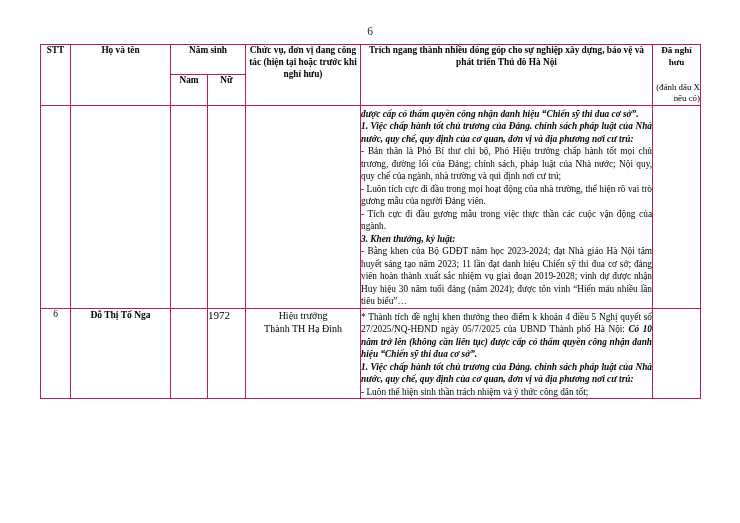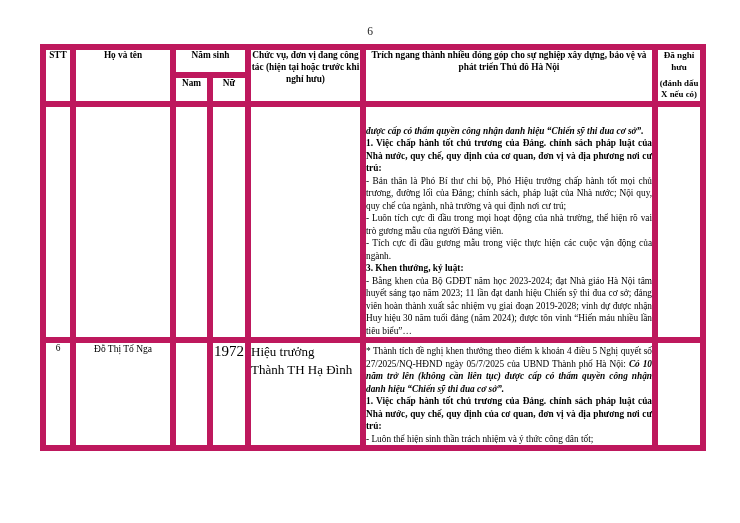--- a/index.html
+++ b/index.html
@@ -39,70 +39,71 @@
     width: 660px;
   }
   table.doc-table {
     border-collapse: collapse;
     table-layout: fixed;
     width: 660px;
     font-size: 9.1px;
   }
   table.doc-table th,
   table.doc-table td {
-    border: 6px solid #be185d;
+    border: 1px solid #be185d;
     vertical-align: top;
     padding: 0;
   }
   th.h {
     text-align: center;
     vertical-align: middle;
     font-weight: bold;
     font-size: 9.3px;
     line-height: 1.28;
     padding: 3px 3px;
   }
   th.h-small {
     font-size: 9.1px;
   }
   .hdr-sub {
-    font-weight: bold;
+    font-weight: normal;
     font-size: 8.9px;
     display: block;
-    margin-top: 5px;
+    margin-top: 14px;
     line-height: 1.25;
+    text-align: right;
   }
   
   col.c-stt   { width: 30px; }
   col.c-name  { width: 100px; }
   col.c-nam   { width: 37px; }
   col.c-nu    { width: 38px; }
   col.c-pos   { width: 115px; }
   col.c-body  { width: 292px; }
   col.c-ret   { width: 48px; }
 
   td.cell-stt {
     text-align: center;
     font-size: 9.4px;
     padding-top: 38px;
   }
   td.cell-name {
     text-align: center;
-    font-weight: normal;
+    font-weight: bold;
     font-size: 9.5px;
     padding-top: 38px;
     line-height: 1.3;
   }
   td.cell-year {
-    text-align: center;
-    font-size: 15px;
+    font-size: 11px;
     padding-top: 38px;
   }
   td.cell-pos {
-    font-size: 13px;
+    text-align: center;
+    font-size: 10px;
     line-height: 1.35;
     padding-top: 38px;
   }
   td.cell-body {
     padding: 1px 4px 2px 4px;
     text-align: justify;
     text-justify: inter-word;
     font-size: 9.3px;
     line-height: 1.345;
   }
@@ -113,26 +114,27 @@
     text-align: justify;
     text-justify: inter-word;
     hyphens: none;
   }
   .p-bi {
     font-weight: bold;
     font-style: italic;
   }
   .p-b {
     font-weight: bold;
+    font-style: italic;
   }
   .emph-bi {
     font-weight: bold;
     font-style: italic;
   }
-  .row1 td.cell-body { padding-top: 18px; }
+  .row1 td.cell-body { padding-top: 2px; }
   .row2 td.cell-body { padding-top: 2px; }
 </style>
 </head>
 <body>
 
 <div class="page">
 
   <div class="page-number">6</div>
 
   <div class="table-wrap">
@@ -169,21 +171,21 @@
           <td class="cell-stt"></td>
           <td class="cell-name"></td>
           <td class="cell-year"></td>
           <td class="cell-year"></td>
           <td class="cell-pos"></td>
           <td class="cell-body">
             <p class="p p-bi">được cấp có thẩm quyền công nhận danh hiệu “Chiến sỹ thi đua cơ sở”.</p>
             <p class="p p-b">1. Việc chấp hành tốt chủ trương của Đảng. chính sách pháp luật của Nhà nước, quy chế, quy định của cơ quan, đơn vị và địa phương nơi cư trú:</p>
             <p class="p">- Bản thân là Phó Bí thư chi bộ, Phó Hiệu trưởng chấp hành tốt mọi chủ trương, đường lối của Đảng; chính sách, pháp luật của Nhà nước; Nội quy, quy chế của ngành, nhà trường và qui định nơi cư trú;</p>
             <p class="p">- Luôn tích cực đi đầu trong mọi hoạt động của nhà trường, thể hiện rõ vai trò gương mẫu của người Đảng viên.</p>
-            <p class="p">- Tích cực đi đầu gương mẫu trong việc thực hiện các cuộc vận động của ngành.</p>
+            <p class="p">- Tích cực đi đầu gương mẫu trong việc thực thần các cuộc vận động của ngành.</p>
             <p class="p p-b">3. Khen thưởng, kỷ luật:</p>
             <p class="p">- Bằng khen của Bộ GDĐT năm học 2023-2024; đạt Nhà giáo Hà Nội tâm huyết sáng tạo năm 2023; 11 lần đạt danh hiệu Chiến sỹ thi đua cơ sở; đảng viên hoàn thành xuất sắc nhiệm vụ giai đoạn 2019-2028; vinh dự được nhận Huy hiệu 30 năm tuổi đảng (năm 2024); được tôn vinh “Hiến máu nhiều lần tiêu biểu”…</p>
           </td>
           <td class="cell-ret"></td>
         </tr>
 
         <tr class="row2">
           <td class="cell-stt">6</td>
           <td class="cell-name">Đỗ Thị Tố Nga</td>
           <td class="cell-year"></td>

